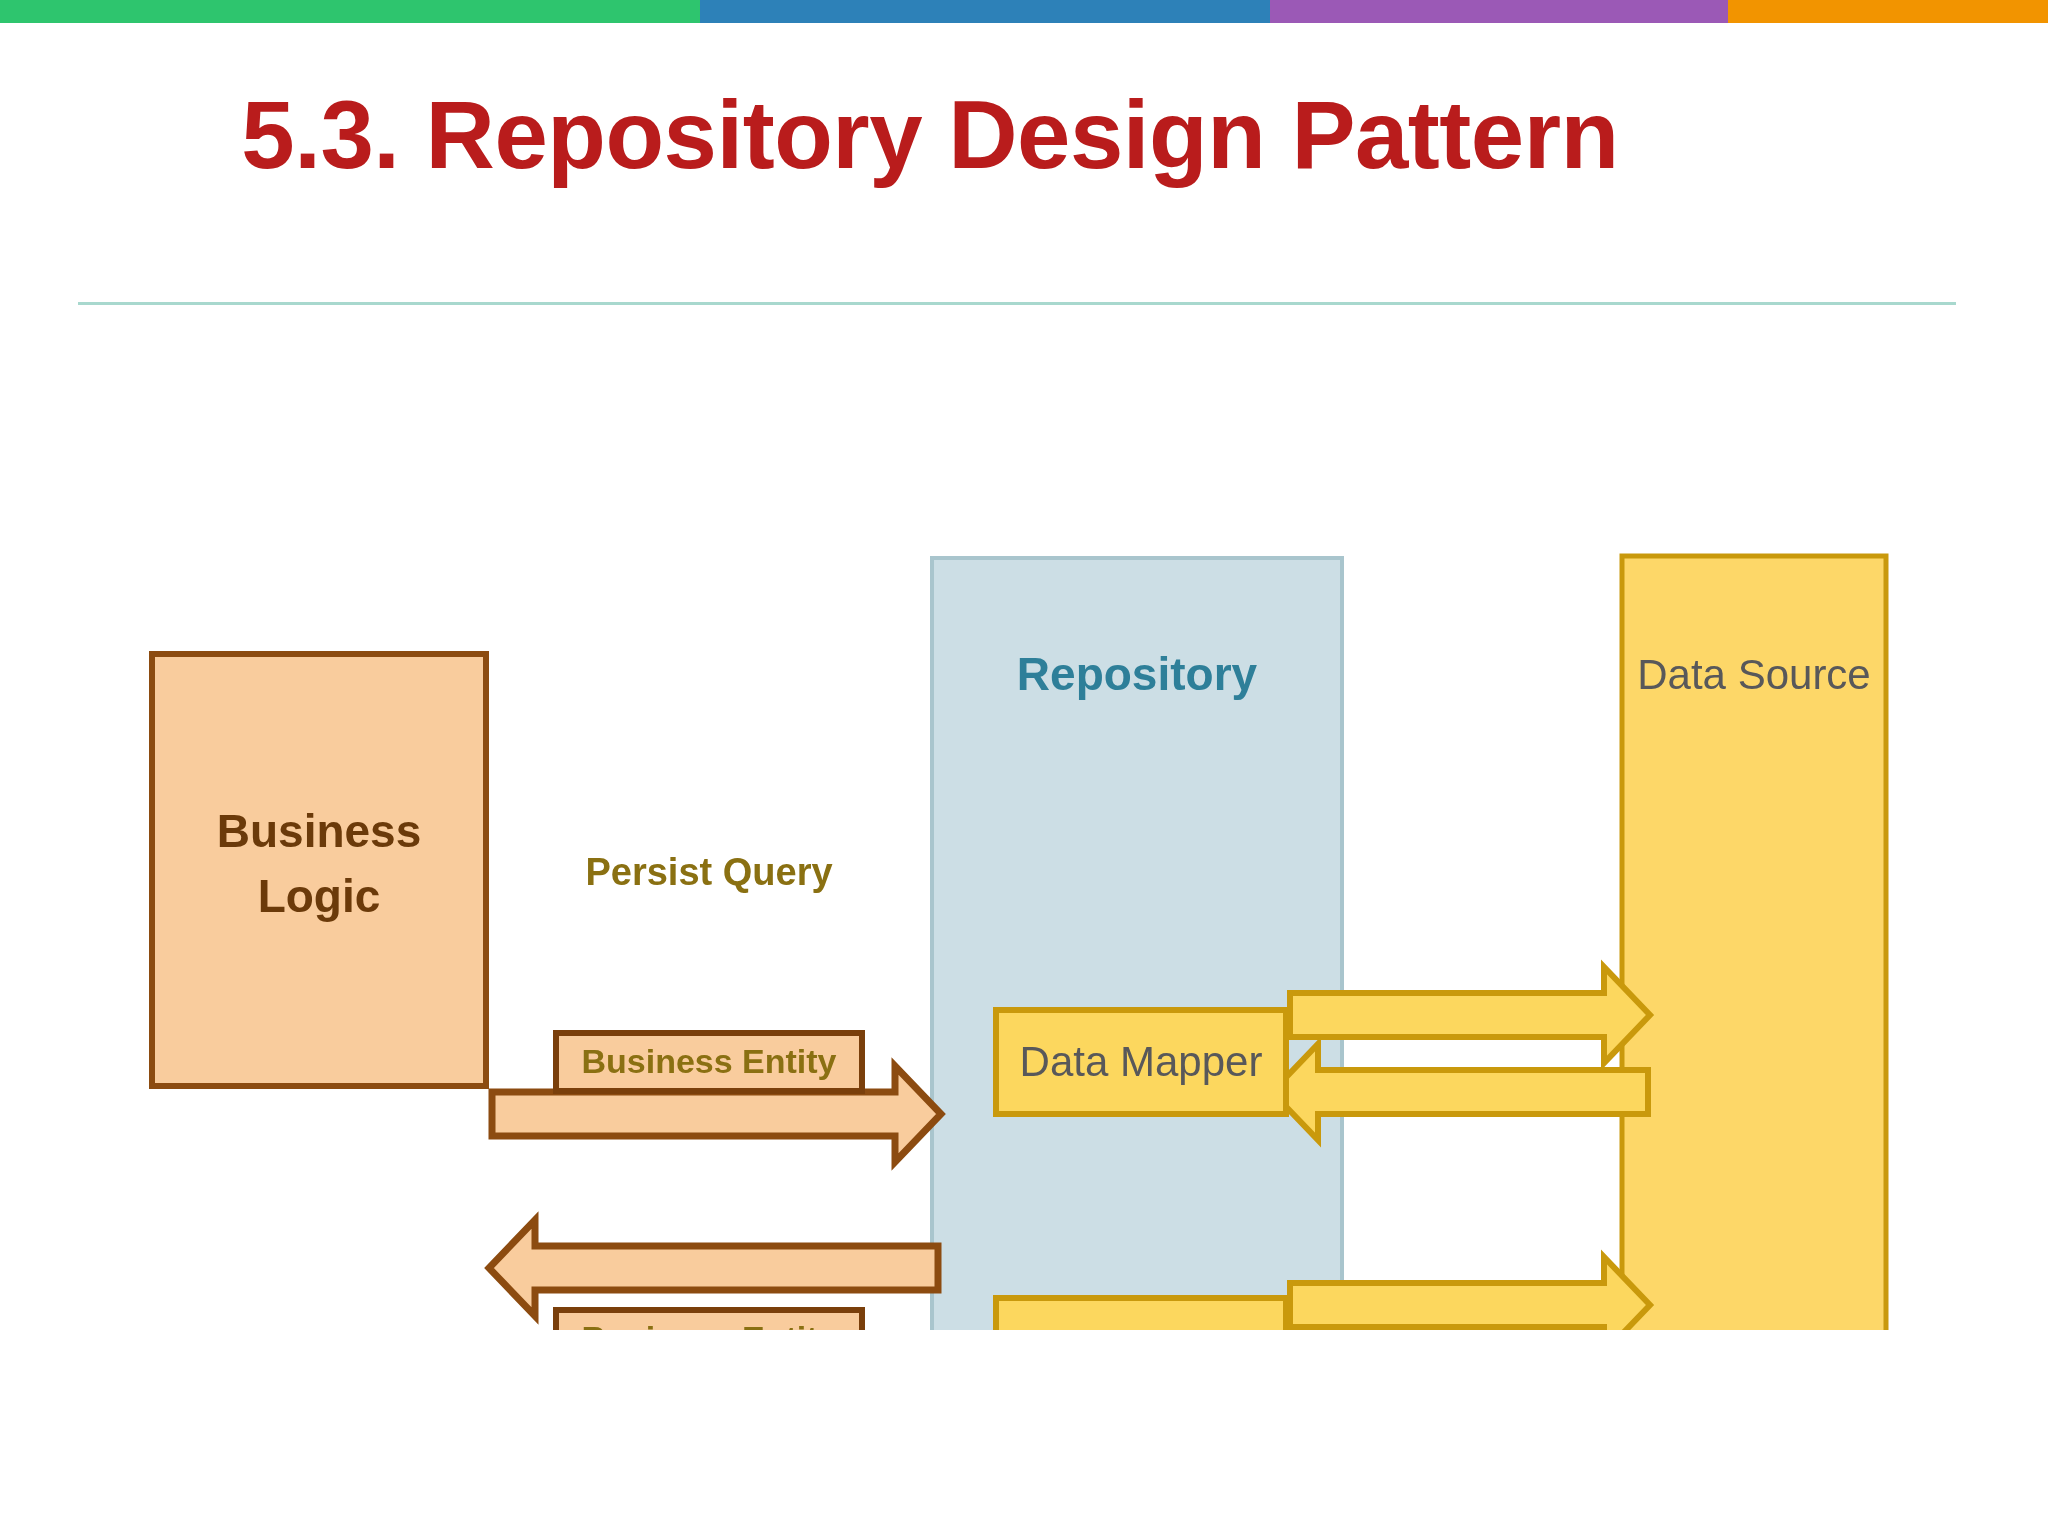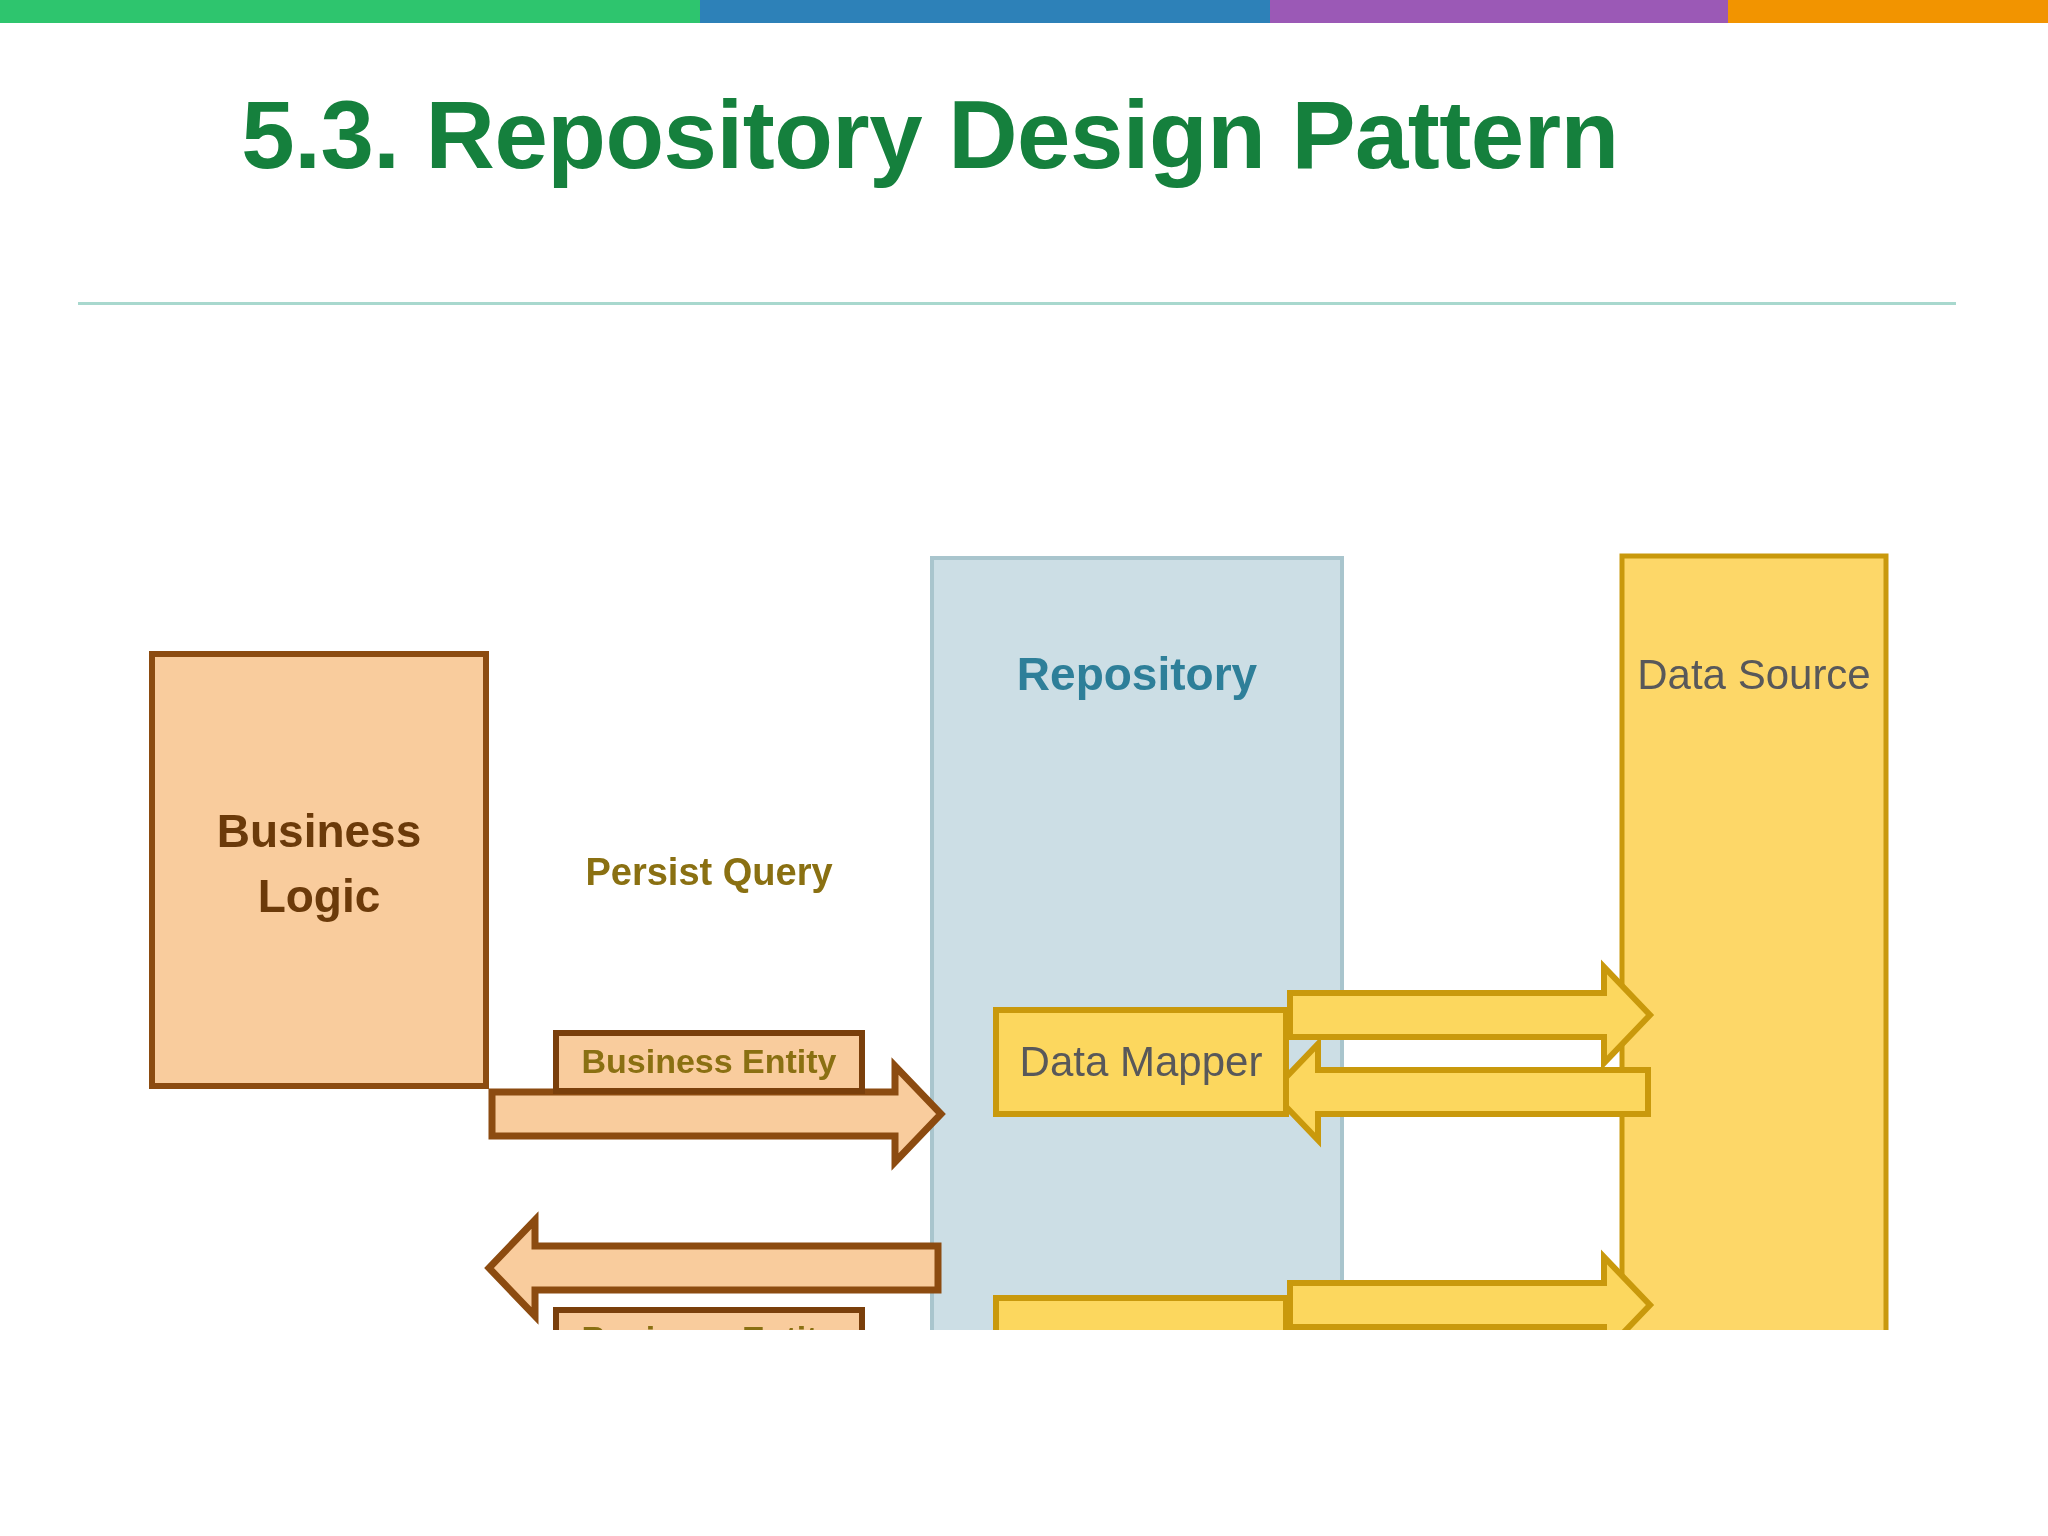--- a/index.html
+++ b/index.html
@@ -36,21 +36,21 @@
 
   
   .slide-title {
     position: absolute;
     left: 0;
     top: 82px;
     width: 1860px;
     text-align: center;
     font-size: 96px;
     font-weight: bold;
-    color: #15803d;
+    color: #b91c1c;
     letter-spacing: -0.5px;
     line-height: 1.1;
     white-space: nowrap;
   }
   .title-rule {
     position: absolute;
     left: 78px;
     top: 302px;
     width: 1878px;
     height: 3px;

